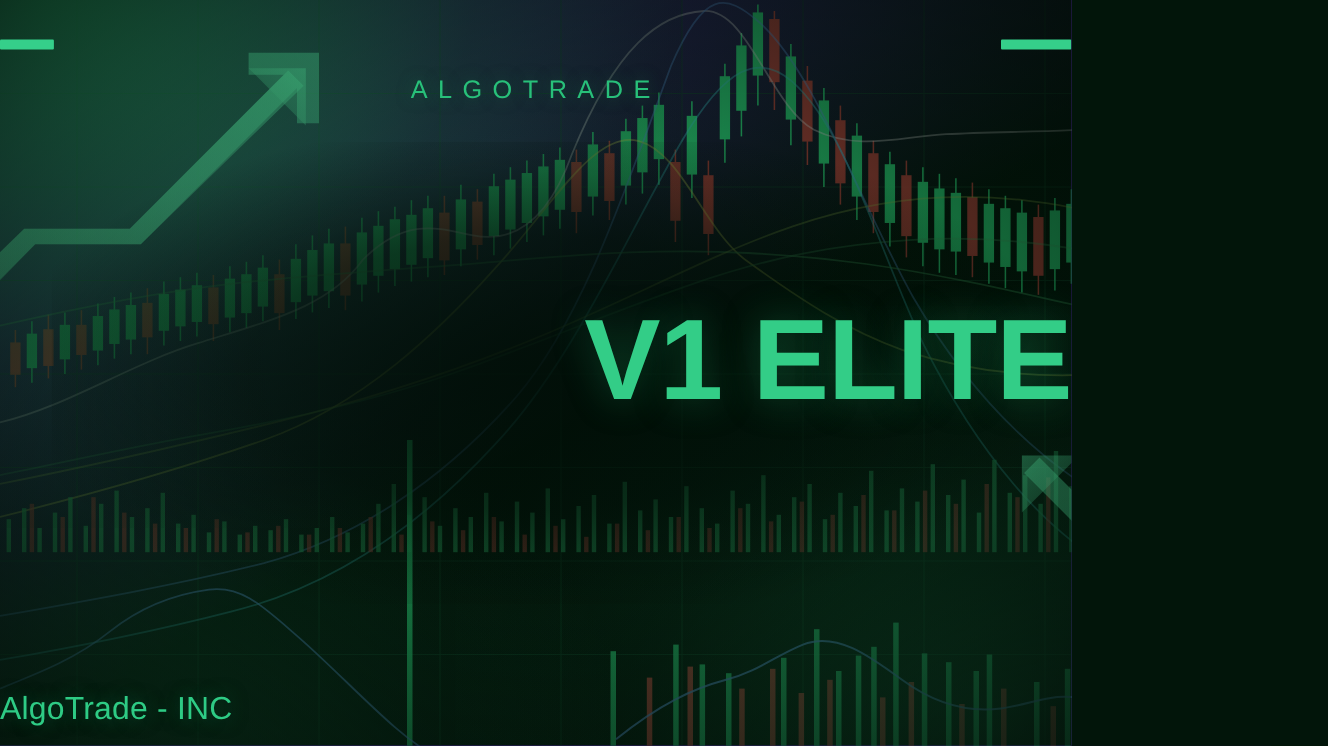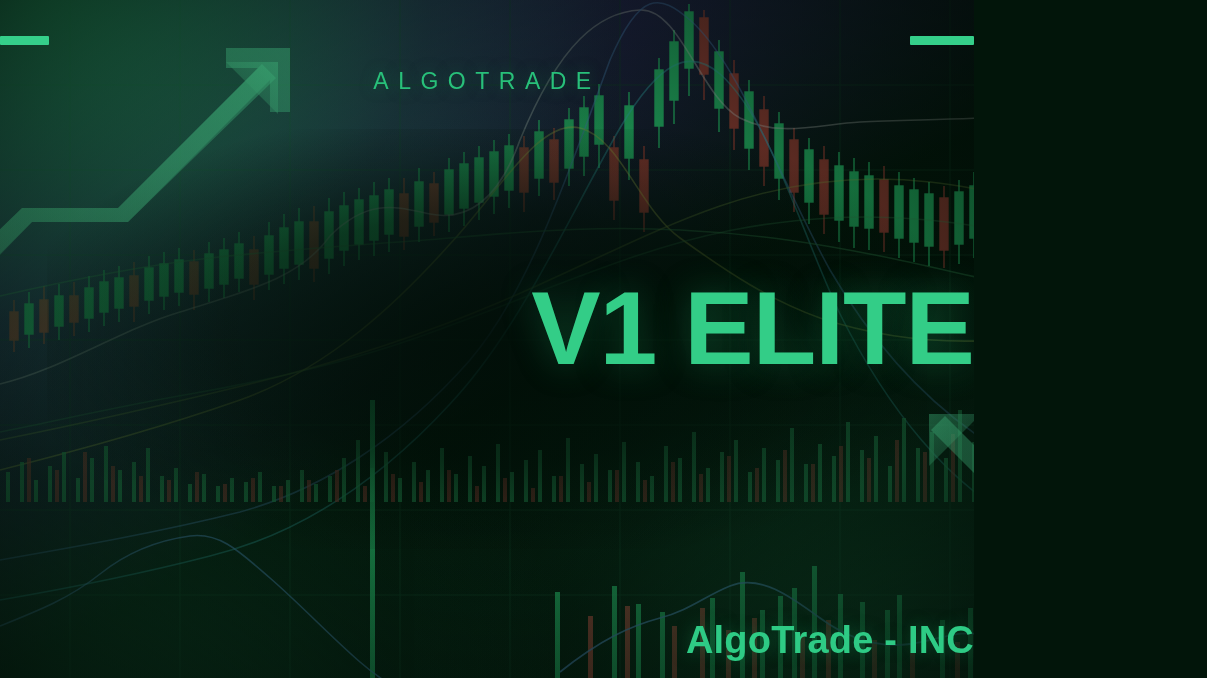--- a/index.html
+++ b/index.html
@@ -81,23 +81,23 @@
     line-height:1;
     font-weight:700;
     letter-spacing:-1px;
     color:#33cd87;
     text-shadow:0 0 34px rgba(30,150,92,.40);
     z-index:40;
   }
   .footer {
     position:absolute;
     left:0; right:0; bottom:16px;
-    text-align:right;
-    font-size:38px;
-    font-weight:700;
+    text-align:left;
+    font-size:29px;
+    font-weight:400;
     letter-spacing:.2px;
     color:#2ecb85;
     text-shadow:0 0 16px rgba(20,120,70,.5);
     z-index:40;
   }
 </style>
 </head>
 <body>
 
 <div class="stage">

